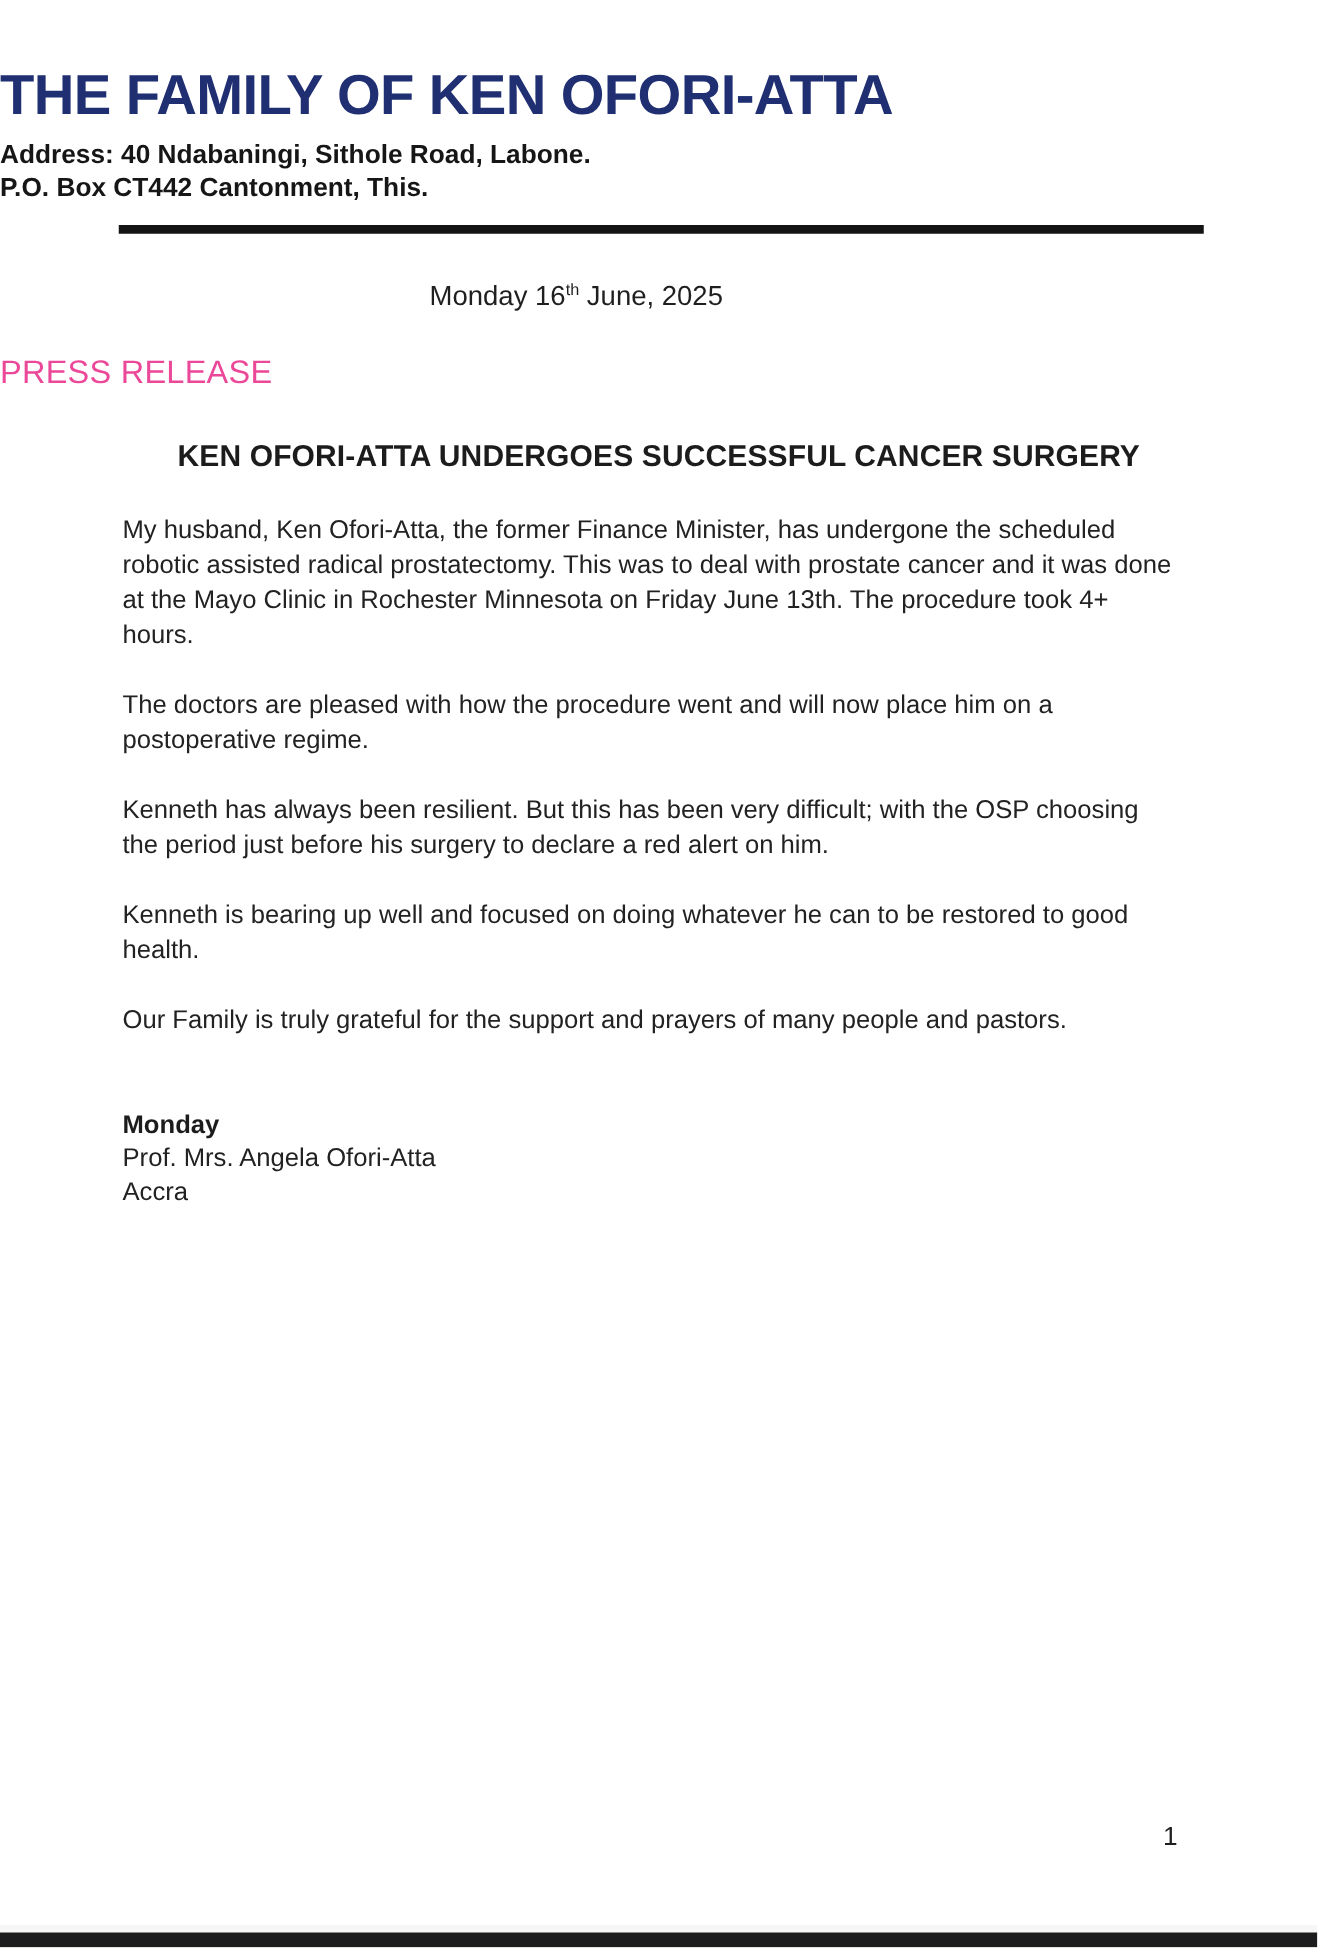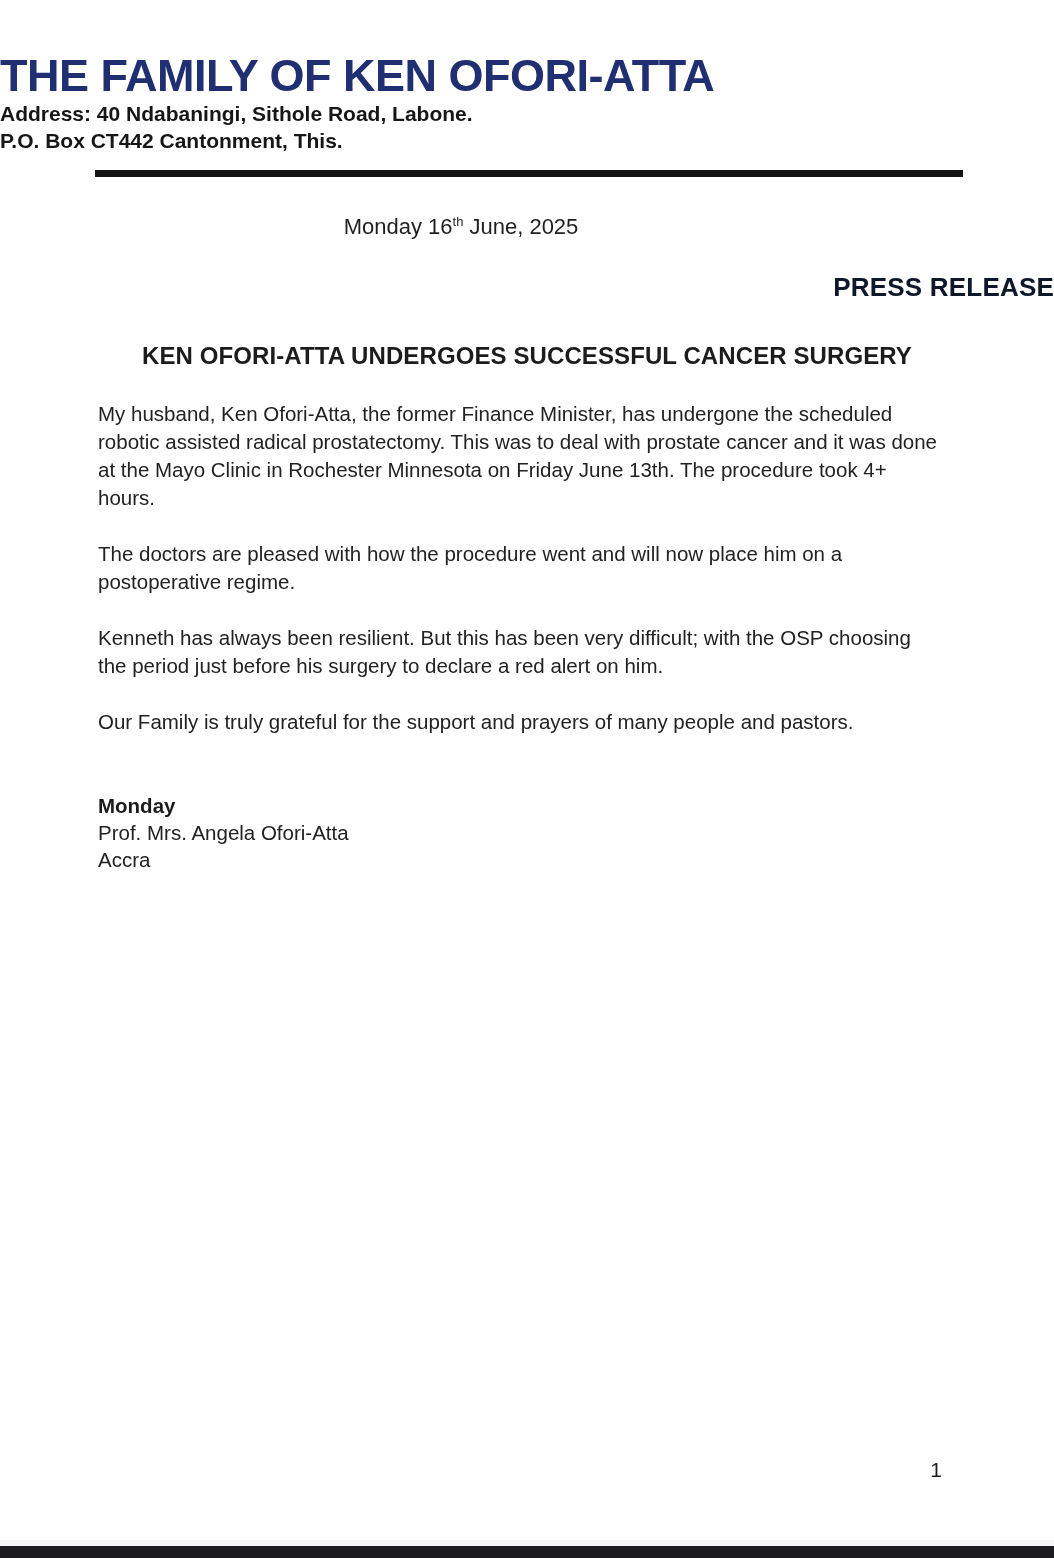--- a/index.html
+++ b/index.html
@@ -21,20 +21,21 @@
     padding-top: 52px;
   }
   .letterhead-title {
     font-size: 45px;
     line-height: 48px;
     font-weight: bold;
     letter-spacing: -0.5px;
     color: #1f2f72;
   }
   .letterhead-address {
+    margin-top: 10px;
     font-size: 21px;
     line-height: 27px;
     font-weight: bold;
     color: #161616;
   }
   .letterhead-rule {
     margin-left: 95px;
     margin-top: 16px;
     width: 868px;
     height: 7px;
@@ -49,24 +50,24 @@
     color: #1f1f1f;
   }
   .date-line sup {
     font-size: 13px;
     vertical-align: super;
     line-height: 0;
   }
   
   .press-release-title {
     margin-top: 32px;
-    text-align: right;
+    text-align: left;
     font-size: 26px;
-    font-weight: bold;
-    color: #0f172a;
+    font-weight: normal;
+    color: #ec4899;
     letter-spacing: 0.2px;
   }
   .headline {
     margin-top: 39px;
     text-align: center;
     font-size: 24px;
     font-weight: bold;
     color: #1c1c1c;
     letter-spacing: 0.1px;
   }
@@ -135,20 +136,21 @@
   </div>
 
   <h1 class="press-release-title">PRESS RELEASE</h1>
 
   <h2 class="headline">KEN OFORI-ATTA UNDERGOES SUCCESSFUL CANCER SURGERY</h2>
 
   <main class="body-text">
     <p>My husband, Ken Ofori-Atta, the former Finance Minister, has undergone the scheduled robotic assisted radical prostatectomy. This was to deal with prostate cancer and it was done at the Mayo Clinic in Rochester Minnesota on Friday June 13th. The procedure took 4+ hours.</p>
     <p>The doctors are pleased with how the procedure went and will now place him on a postoperative regime.</p>
     <p>Kenneth has always been resilient. But this has been very difficult; with the OSP choosing the period just before his surgery to declare a red alert on him.</p>
+    <p>Kenneth is bearing up well and focused on doing whatever he can to be restored to good health.</p>
     <p>Our Family is truly grateful for the support and prayers of many people and pastors.</p>
   </main>
 
   <div class="signature">
     <div class="sig-label">Monday</div>
     <div>Prof. Mrs. Angela Ofori-Atta</div>
     <div>Accra</div>
   </div>
 
   <div class="page-number">1</div>

